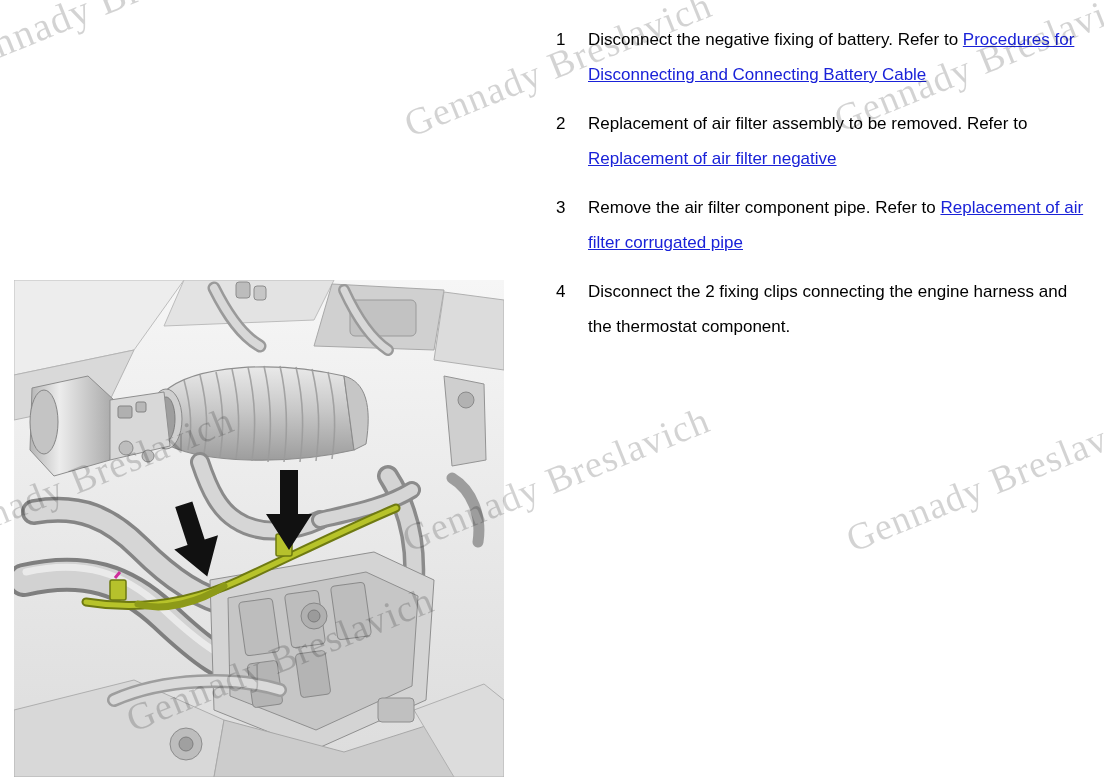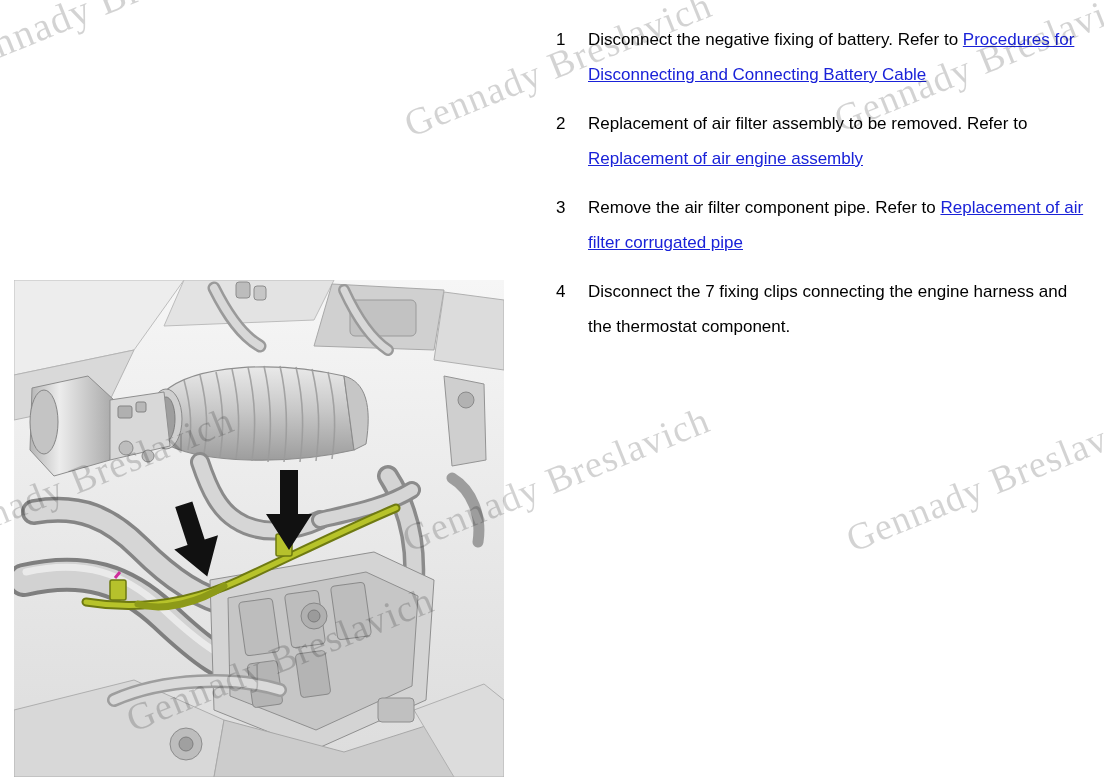--- a/index.html
+++ b/index.html
@@ -219,31 +219,31 @@
 
 <div class="steps">
 
   <div class="step">
     <div class="step-num">1</div>
     <div class="step-body"><span>Disconnect the negative fixing of battery. Refer to </span><a class="step-link">Procedures for Disconnecting and Connecting Battery Cable</a></div>
   </div>
 
   <div class="step">
     <div class="step-num">2</div>
-    <div class="step-body"><span>Replacement of air filter assembly to be removed. Refer to </span><a class="step-link">Replacement of air engine assembly</a></div>
+    <div class="step-body"><span>Replacement of air filter assembly to be removed. Refer to </span><a class="step-link">Replacement of air filter negative</a></div>
   </div>
 
   <div class="step">
     <div class="step-num">3</div>
     <div class="step-body"><span>Remove the air filter component pipe. Refer to </span><a class="step-link">Replacement of air filter corrugated pipe</a></div>
   </div>
 
   <div class="step">
     <div class="step-num">4</div>
-    <div class="step-body"><span>Disconnect the 7 fixing clips connecting the engine harness and the thermostat component.</span></div>
+    <div class="step-body"><span>Disconnect the 2 fixing clips connecting the engine harness and the thermostat component.</span></div>
   </div>
 
 </div>
 
 <div class="watermark-layer">
   <div class="wm" style="left:-60px; top:42px; font-size:40px; transform:rotate(-22deg);">Gennady Breslavich</div>
   <div class="wm" style="left:398px; top:105px; font-size:38px; transform:rotate(-22deg);">Gennady Breslavich</div>
   <div class="wm" style="left:828px; top:100px; font-size:38px; transform:rotate(-22deg);">Gennady Breslavich</div>
   <div class="wm" style="left:-80px; top:520px; font-size:38px; transform:rotate(-22deg);">Gennady Breslavich</div>
   <div class="wm" style="left:396px; top:520px; font-size:38px; transform:rotate(-22deg);">Gennady Breslavich</div>

